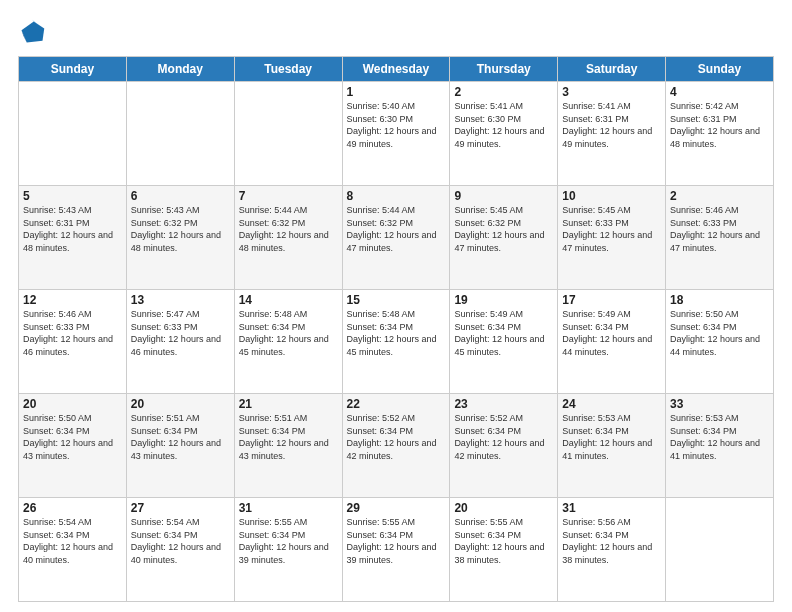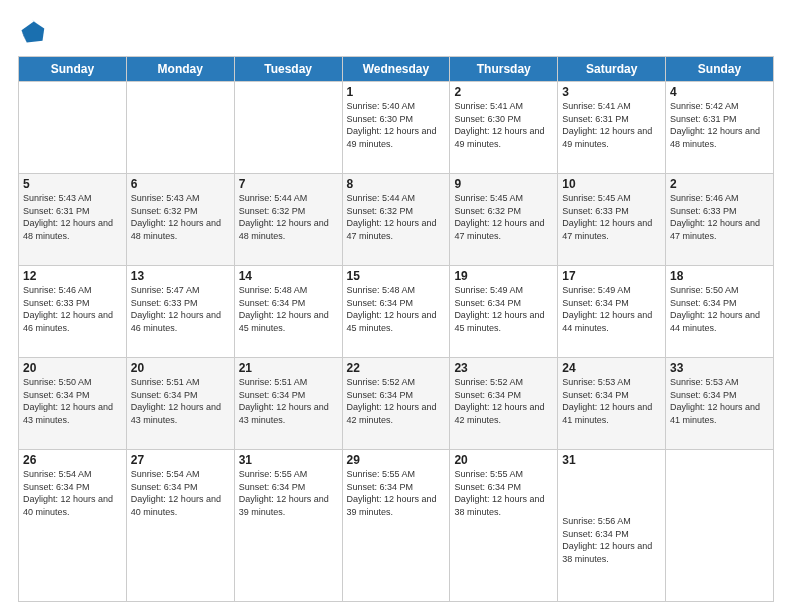--- a/index.html
+++ b/index.html
@@ -317,21 +317,21 @@
 Daylight: 12 hours and 39 minutes.</div>
           </td>
           <td>
             <span class="day-num">20</span>
             <div class="day-info" style="white-space: pre-line;">Sunrise: 5:55 AM
 Sunset: 6:34 PM
 Daylight: 12 hours and 38 minutes.</div>
           </td>
           <td>
             <span class="day-num">31</span>
-            <div class="day-info" style="white-space: pre-line; margin-top: 48px;">Sunrise: 5:56 AM
+            <div class="day-info" style="white-space: pre-line;">Sunrise: 5:56 AM
 Sunset: 6:34 PM
 Daylight: 12 hours and 38 minutes.</div>
           </td>
           <td class="empty-cell"></td>
         </tr>
       </tbody>
   </table>
 </div>
 
 </body></html>

